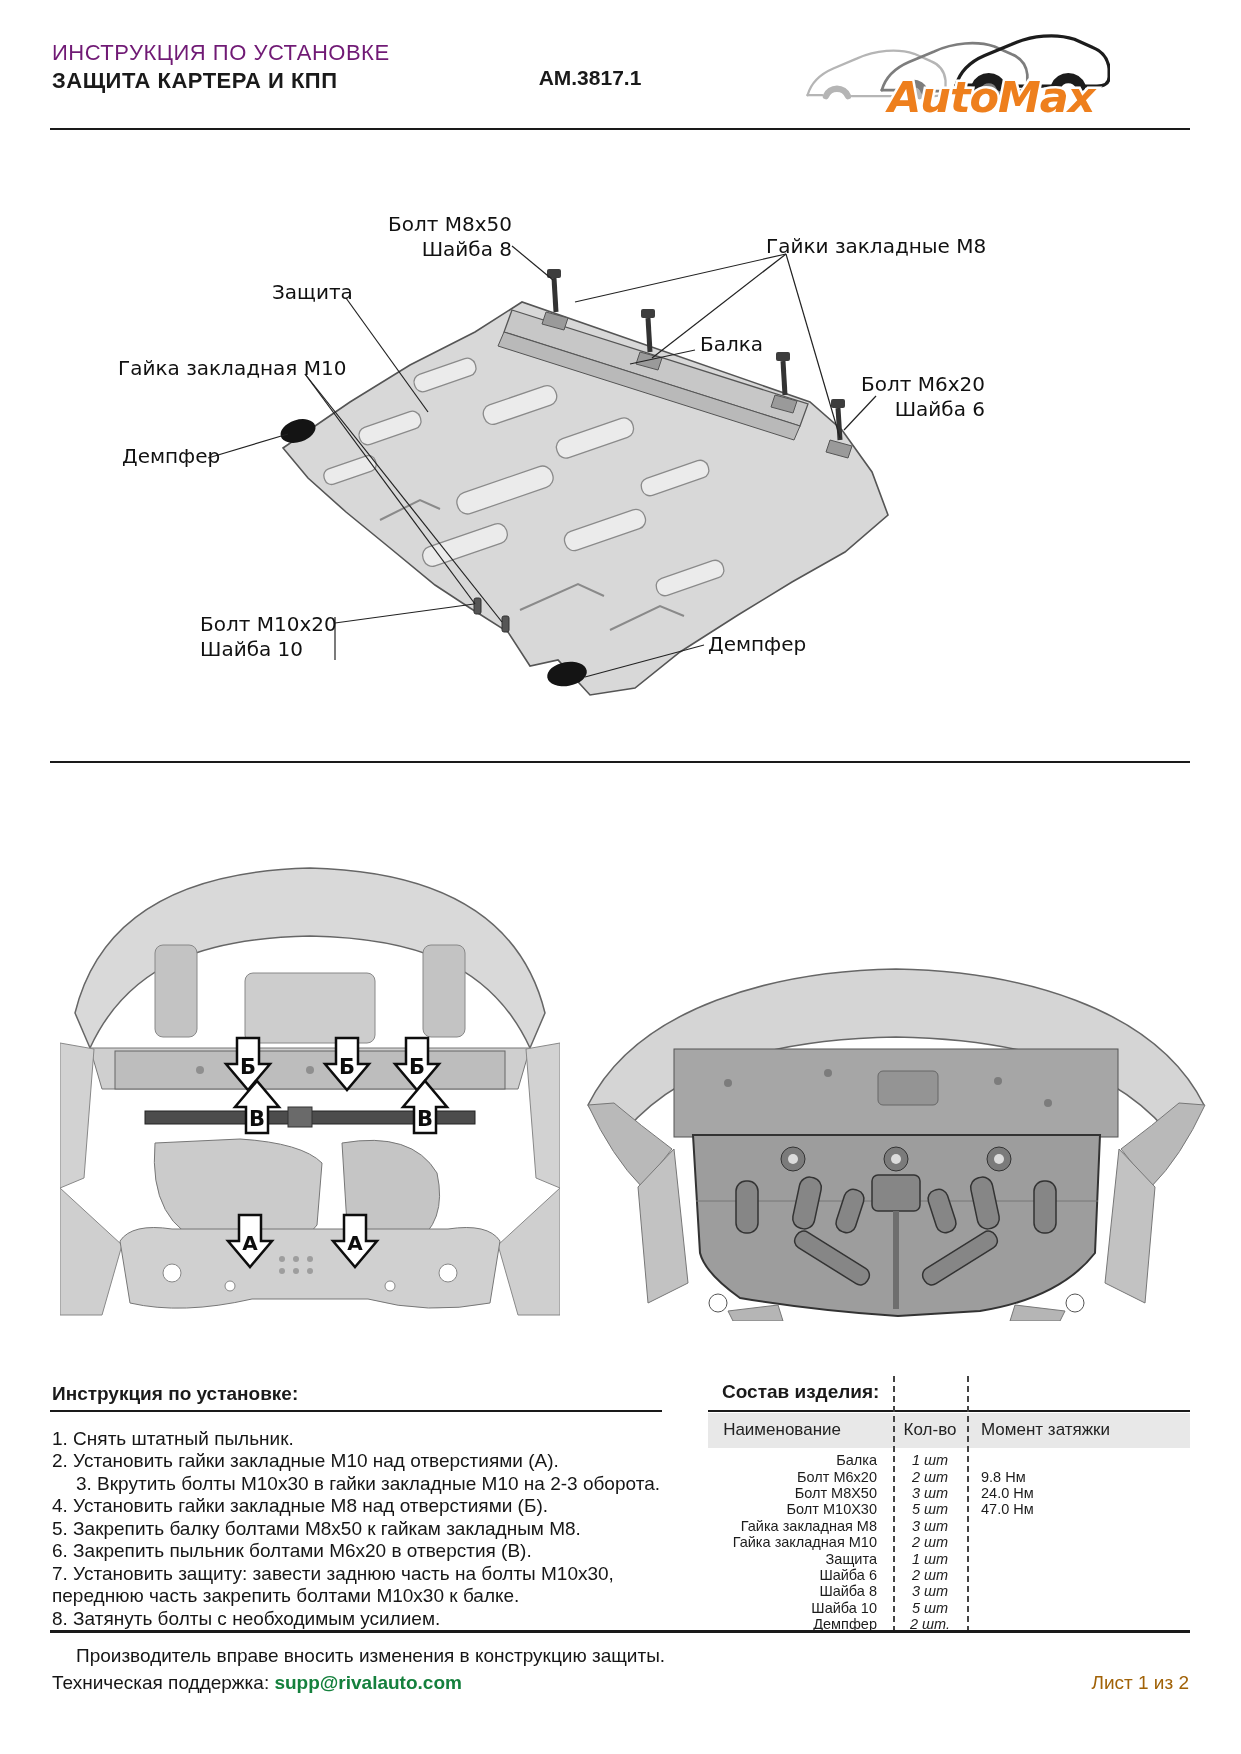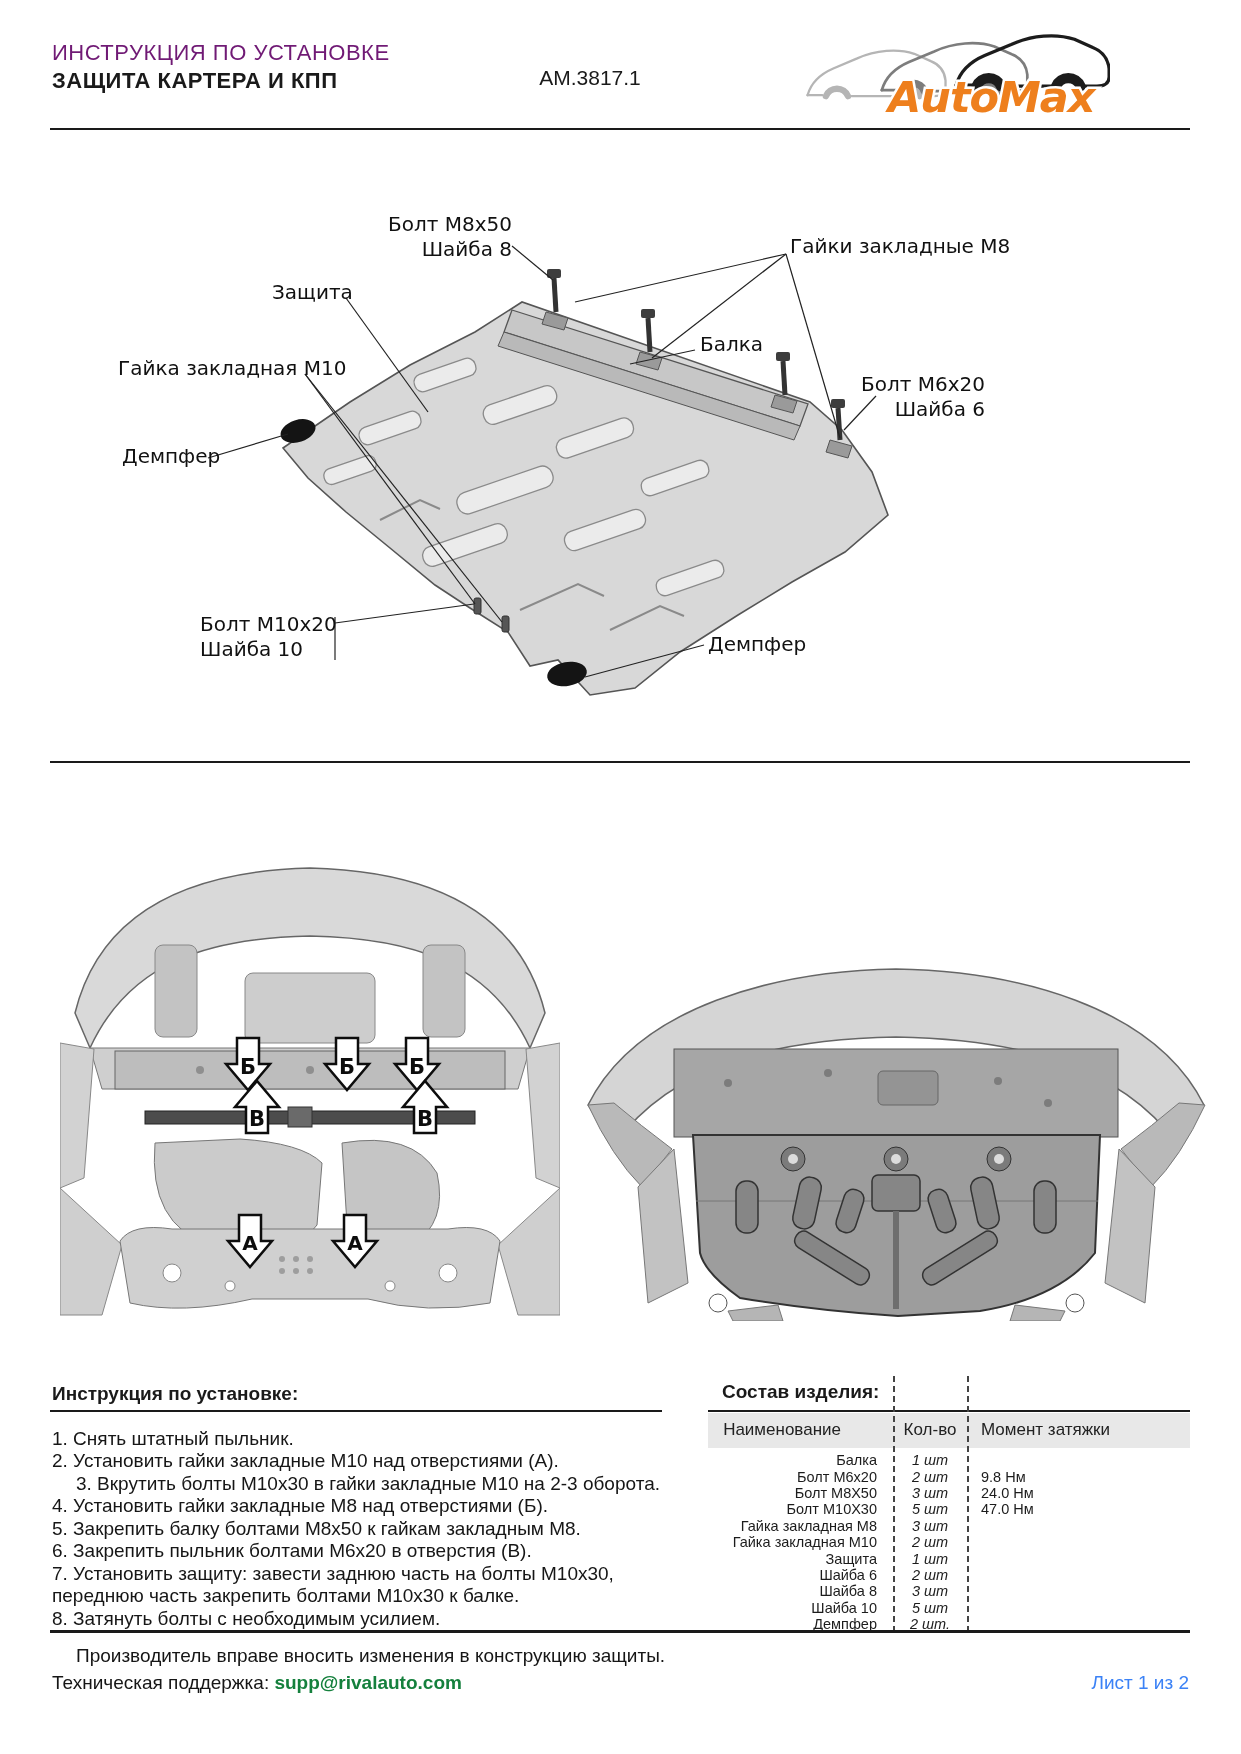--- a/index.html
+++ b/index.html
@@ -6,21 +6,21 @@
   html,body { background:#fff; }
   body {
     width:1241px; height:1754px; position:relative;
     font-family:"Liberation Sans", sans-serif; color:#1a1a1a; overflow:hidden;
   }
   .abs { position:absolute; }
   .rule { position:absolute; background:#1a1a1a; }
   
   .title1 { left:52px; top:40px; font-size:22px; letter-spacing:0.5px; color:#701a75; }
   .title2 { left:52px; top:68px; font-size:22px; font-weight:bold; letter-spacing:0.5px; }
-  .partnum { left:470px; top:66px; width:240px; text-align:center; font-size:21px; font-weight:normal; }
+  .partnum { left:470px; top:66px; width:240px; text-align:center; font-size:21px; font-weight:bold; }
   
   .diagram { left:50px; top:190px; width:1140px; height:560px; }
   .dlabel {
     position:absolute; font-family:"DejaVu Sans", sans-serif;
     font-size:20px; color:#111; line-height:25px; white-space:nowrap;
   }
   .r { text-align:right; }
   
   .photoL { left:60px;  top:843px; width:500px; height:475px; }
   .photoR { left:578px; top:953px; width:637px; height:368px; }
@@ -33,21 +33,21 @@
   .dash { position:absolute; width:0; border-left:2px dashed #444; }
   .pt-row { position:absolute; left:708px; width:482px; height:16.4px;
             display:grid; grid-template-columns:185px 74px 223px; align-items:center;
             font-size:14.5px; color:#1c1c1c; }
   .pt-name { text-align:right; padding-right:16px; }
   .pt-qty  { text-align:center;font-style:italic; }
   .pt-trq  { text-align:left; padding-left:14px; }
   
   .foot { position:absolute; left:52px; font-size:19px; color:#161616; }
   .email { font-weight:bold; color:#15803d; text-decoration:none; }
-  .pageno { position:absolute; right:52px; font-size:19px; color:#3b82f6; }
+  .pageno { position:absolute; right:52px; font-size:19px; color:#a16207; }
   svg text { font-family:"DejaVu Sans", sans-serif; }
 </style>
 </head>
 <body>
 
 <div class="abs title1">ИНСТРУКЦИЯ ПО УСТАНОВКЕ</div>
 <div class="abs title2">ЗАЩИТА КАРТЕРА И КПП</div>
 <div class="abs partnum">АМ.3817.1</div>
 
 <div class="abs" style="left:800px; top:20px; width:310px; height:100px;">
@@ -152,21 +152,21 @@
       <path d="M285,433 L424,414"></path>
       <path d="M654,455 L535,487"></path>
     </g>
   </svg>
 
   
   <div class="dlabel r" style="right:678px; top:22px;">
     <div>Болт М8х50</div>
     <div>Шайба 8</div>
   </div>
-  <div class="dlabel" style="left:740px; top:44px;">Гайки закладные М8</div>
+  <div class="dlabel" style="left:716px; top:44px;">Гайки закладные М8</div>
   <div class="dlabel" style="left:222px; top:90px;">Защита</div>
   <div class="dlabel" style="left:650px; top:142px;">Балка</div>
   <div class="dlabel" style="left:68px; top:166px;">Гайка закладная М10</div>
   <div class="dlabel r" style="right:205px; top:182px;">
     <div>Болт М6х20</div>
     <div>Шайба 6</div>
   </div>
   <div class="dlabel" style="left:72px; top:254px;">Демпфер</div>
   <div class="dlabel" style="left:150px; top:422px;">
     <div>Болт М10х20</div>

